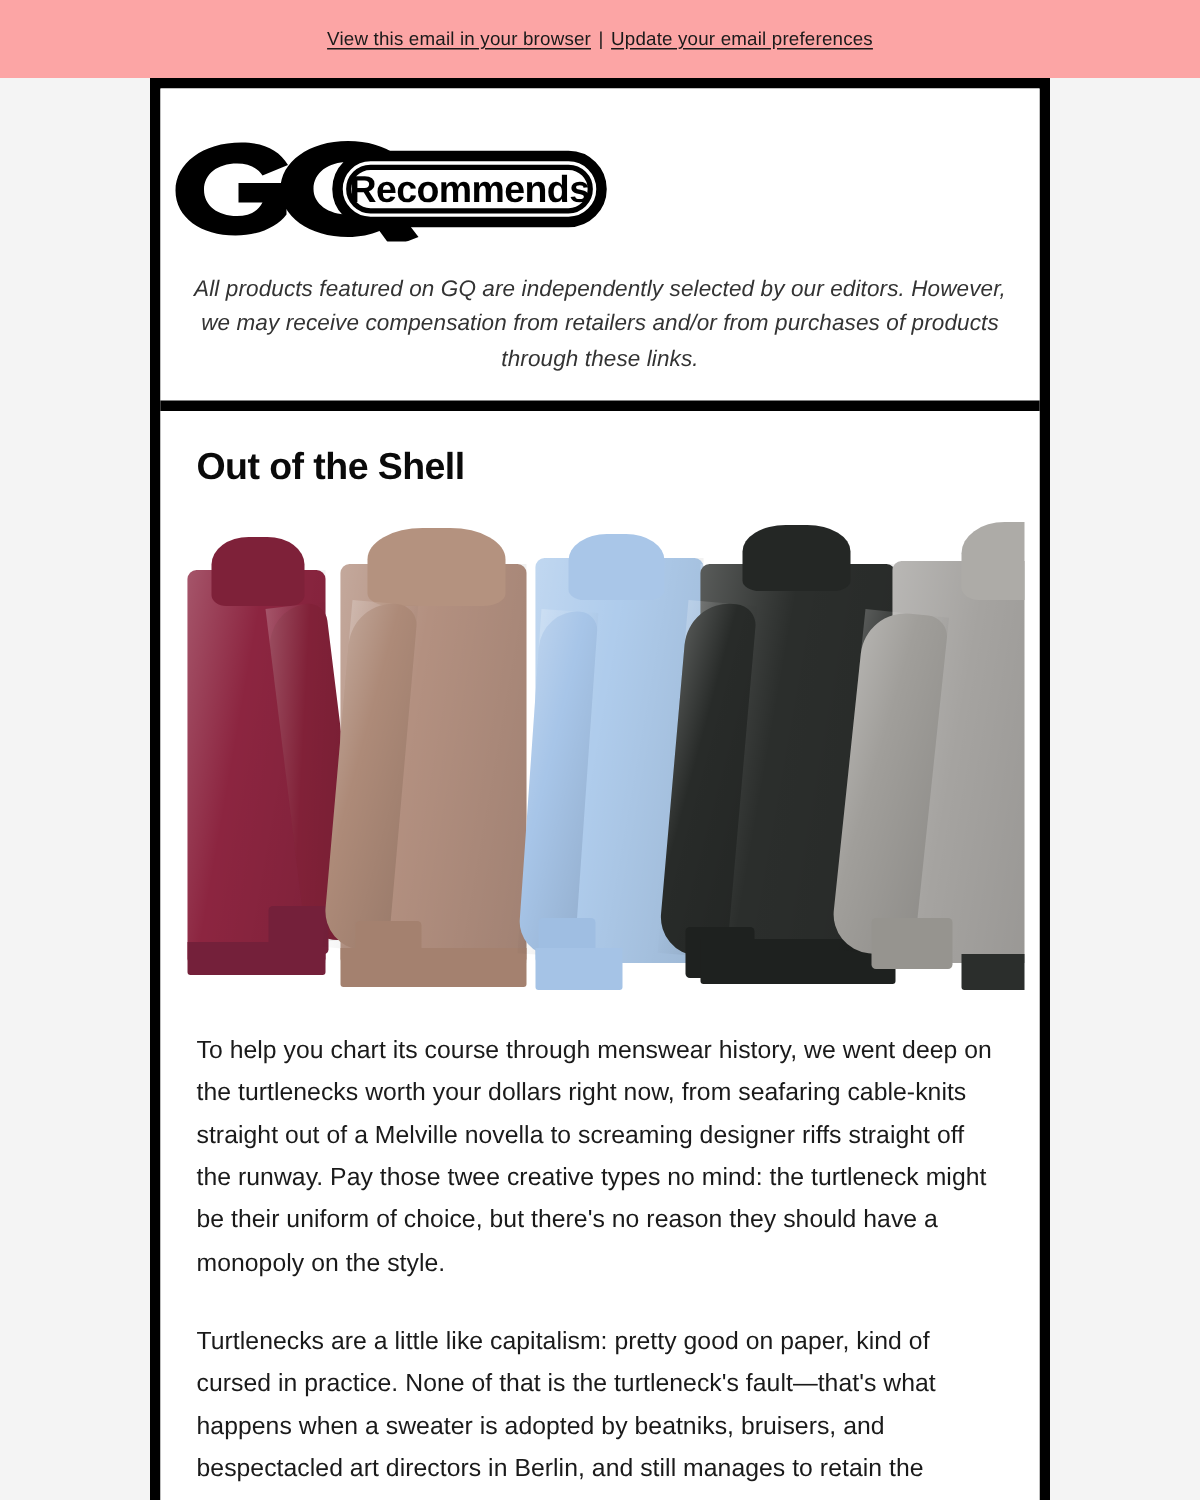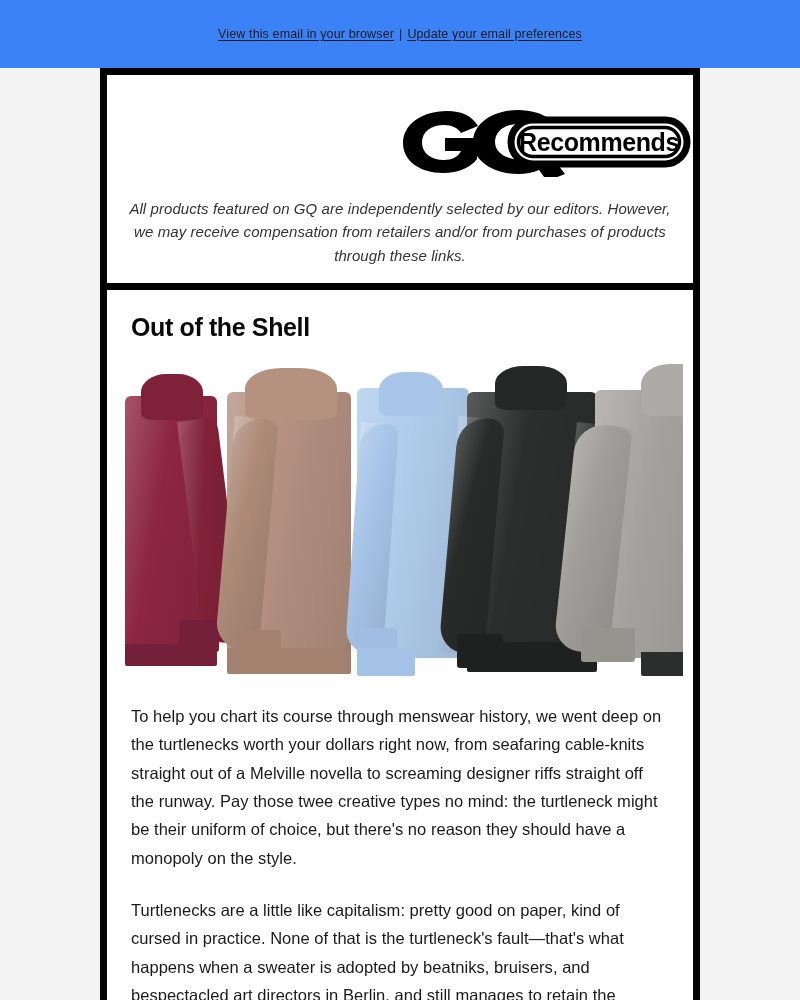--- a/index.html
+++ b/index.html
@@ -12,25 +12,25 @@
     height: 1000px;
     overflow: hidden;
     background: #f4f4f4;
     font-family: "Liberation Sans", sans-serif;
     -webkit-font-smoothing: antialiased;
   }
 
   
   .preheader {
     width: 800px;
-    height: 68px;
+    height: 52px;
     display: flex;
     align-items: center;
     justify-content: center;
-    background: #3b82f6;
+    background: #fca5a5;
   }
   .preheader-inner {
     font-size: 12.5px;
     color: #1a1a1a;
     letter-spacing: .01em;
     white-space: nowrap;
   }
   .preheader-inner a {
     color: #1a1a1a;
     text-decoration: underline;
@@ -56,21 +56,21 @@
     box-sizing: content-box;
   }
 
   
   .masthead {
     background: #ffffff;
     padding: 30px 0 16px 0;
   }
   .logo-row {
     display: flex;
-    justify-content: flex-end;
+    justify-content: flex-start;
     align-items: center;
   }
   .logo {
     display: block;
   }
   .disclaimer {
     margin: 20px auto 0 auto;
     width: 560px;
     text-align: center;
     font-style: italic;

